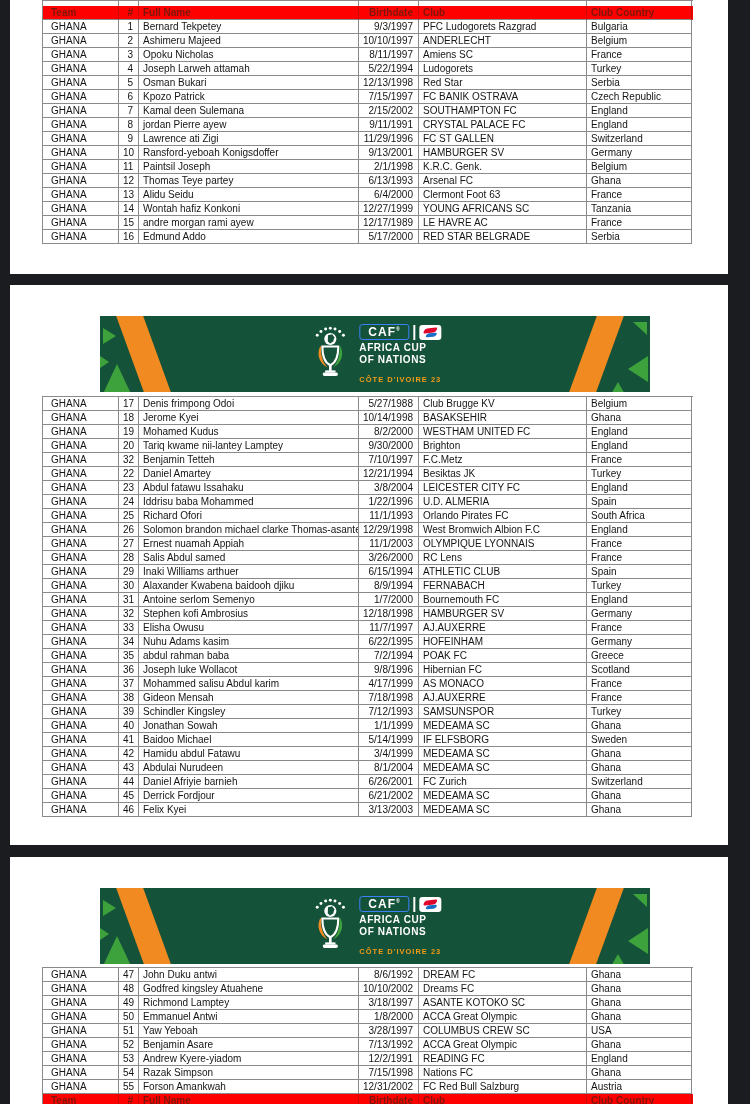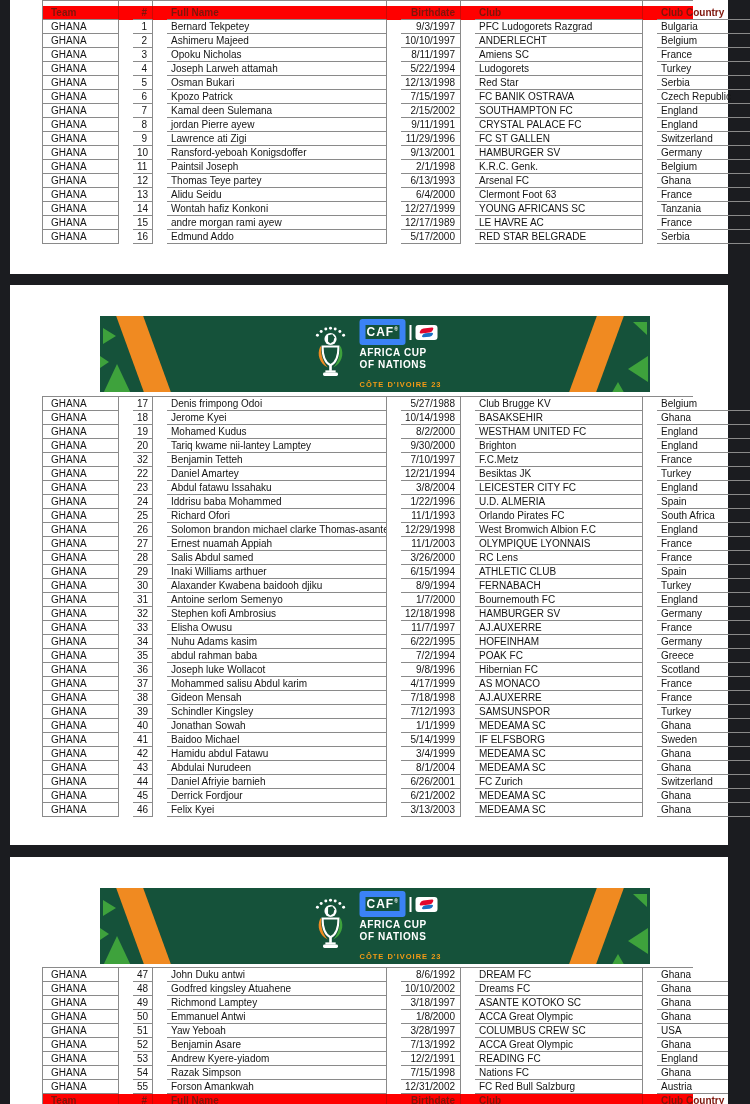--- a/index.html
+++ b/index.html
@@ -5,21 +5,21 @@
   html,body{margin:0;padding:0;}
   body{width:750px;height:1104px;overflow:hidden;background:#1b1c20;font-family:"Liberation Sans",sans-serif;}
   .stage{position:relative;width:750px;height:1104px;background:#1b1c20;}
   .page{position:absolute;left:10px;width:718px;background:#ffffff;}
   #page1{top:0;height:274px;}
   #page2{top:285px;height:560px;}
   #page3{top:857px;height:247px;overflow:hidden;}
 
   
   .tbl{position:absolute;left:32px;width:650px;border-left:1px solid #8a8a8a;border-top:1px solid #8a8a8a;}
-  .row{display:grid;grid-template-columns:76px 20px 220px 60px 168px 105px;height:14px;box-sizing:border-box;gap:14px;}
+  .row{display:grid;grid-template-columns:76px 20px 220px 60px 168px 105px;height:14px;box-sizing:border-box;}
   .row>div{box-sizing:border-box;border-right:1px solid #8a8a8a;border-bottom:1px solid #8a8a8a;
     font-size:10px;line-height:12px;padding:1px 4px 0 4px;white-space:nowrap;overflow:hidden;color:#141414;}
   .c-team{padding-left:8px!important;}
   .c-num,.c-date{text-align:right;padding-right:5px!important;}
   .sliver{height:5px;}
   .sliver>div{border-bottom:none;}
   .hdr{background:var(--header-red,#ff0000);}
   .hdr>div{color:var(--header-text,#7e150b);font-weight:bold;border-right:1px solid rgba(140,20,10,.45);}
 
   
@@ -30,21 +30,21 @@
   .tri{position:absolute;background:var(--accent-green,#3ea23c);}
   .tri.l1{left:3px;top:12px;width:13px;height:16px;clip-path:polygon(0 0,100% 50%,0 100%);}
   .tri.l2{left:2px;bottom:-4px;width:30px;height:32px;clip-path:polygon(50% 0,100% 100%,0 100%);}
   .tri.l3{left:0;top:40px;width:9px;height:12px;clip-path:polygon(0 0,100% 50%,0 100%);}
   .tri.r1{right:3px;top:6px;width:14px;height:13px;clip-path:polygon(0 0,100% 0,100% 100%);}
   .tri.r2{right:2px;bottom:10px;width:20px;height:26px;clip-path:polygon(100% 0,100% 100%,0 50%);}
   .tri.r3{right:24px;bottom:-4px;width:16px;height:14px;clip-path:polygon(50% 0,100% 100%,0 100%);}
   .logo-wrap{position:absolute;left:50%;top:50%;transform:translate(-50%,-50%);display:flex;align-items:center;gap:7px;}
   .wordmark{display:flex;flex-direction:column;align-items:flex-start;}
   .caf-row{display:flex;align-items:center;gap:4px;margin-bottom:2px;}
-  .caf-box{border:6px solid #3b82f6;border-radius:3px;padding:0 1px;color:#fff;font-weight:bold;
+  .caf-box{border:1px solid #3b82f6;border-radius:3px;padding:0 8px;color:#fff;font-weight:bold;
     font-size:12px;line-height:14px;letter-spacing:1px;display:flex;align-items:flex-start;}
   .caf-reg{font-size:5px;line-height:8px;}
   .caf-div{width:2px;height:15px;background:#fff;}
   .te-box{width:22px;height:15px;background:#fff;border-radius:3px;position:relative;overflow:hidden;}
   .te-red{position:absolute;left:5px;top:3px;width:12px;height:5px;background:#e1062c;transform:skewX(-30deg) rotate(-8deg);border-radius:2px;}
   .te-blue{position:absolute;left:7px;top:8px;width:10px;height:4px;background:#1a6fc4;transform:skewX(-30deg) rotate(-6deg);border-radius:2px;}
   .afcup{color:#ffffff;font-weight:bold;font-size:10px;line-height:12px;letter-spacing:.6px;}
   .cote{color:var(--accent-orange2,#f49b15);font-weight:bold;font-size:7.5px;line-height:9px;letter-spacing:1px;margin-top:9px;}
 </style>
 </head>

